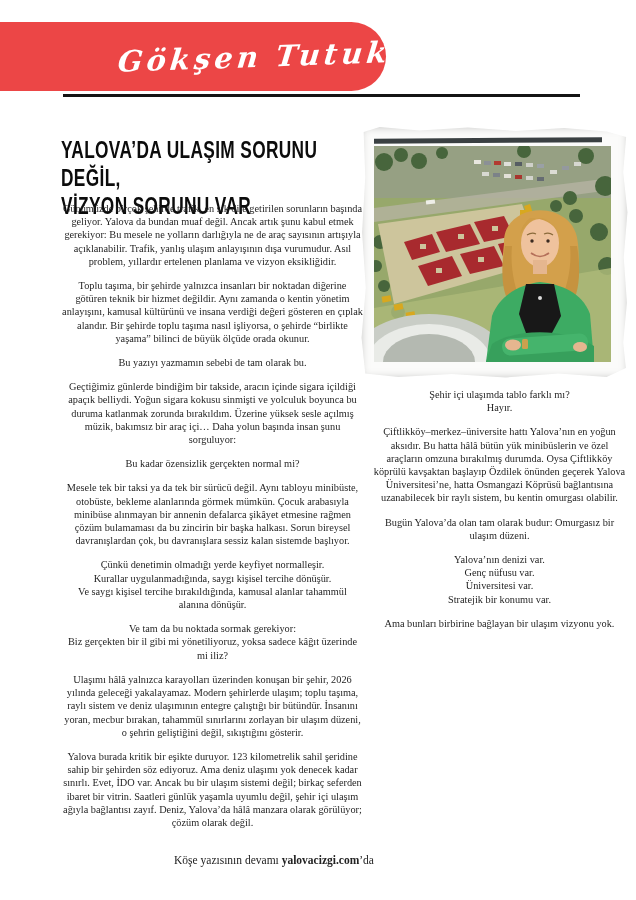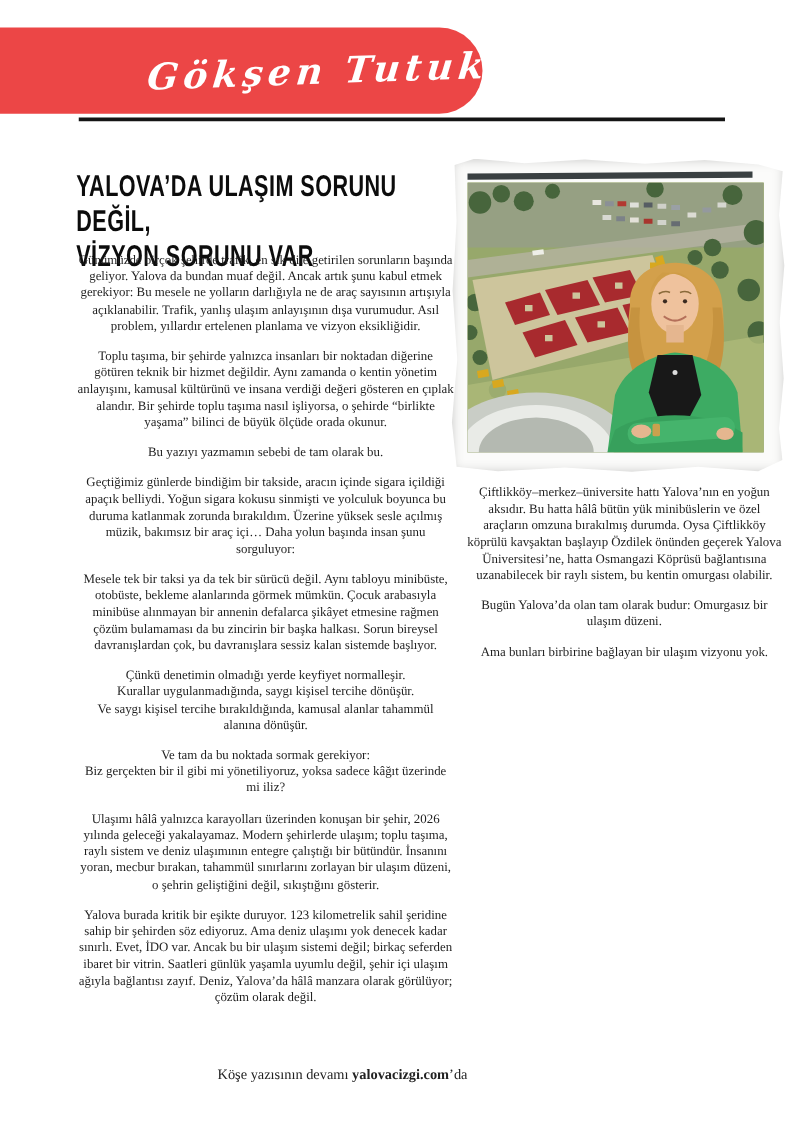--- a/index.html
+++ b/index.html
@@ -47,20 +47,21 @@
   <h1 class="title">
     <span>YALOVA’DA ULAŞIM SORUNU DEĞİL,</span>
     <span>VİZYON SORUNU VAR</span>
   </h1>
 
   <section class="col col-left">
       <p class="para">Günümüzde birçok şehirde trafik, en sık dile getirilen sorunların başında geliyor. Yalova da bundan muaf değil. Ancak artık şunu kabul etmek gerekiyor: Bu mesele ne yolların darlığıyla ne de araç sayısının artışıyla açıklanabilir. Trafik, yanlış ulaşım anlayışının dışa vurumudur. Asıl problem, yıllardır ertelenen planlama ve vizyon eksikliğidir.</p>
       <p class="para">Toplu taşıma, bir şehirde yalnızca insanları bir noktadan diğerine götüren teknik bir hizmet değildir. Aynı zamanda o kentin yönetim anlayışını, kamusal kültürünü ve insana verdiği değeri gösteren en çıplak alandır. Bir şehirde toplu taşıma nasıl işliyorsa, o şehirde “birlikte yaşama” bilinci de büyük ölçüde orada okunur.</p>
       <p class="para">Bu yazıyı yazmamın sebebi de tam olarak bu.</p>
       <p class="para">Geçtiğimiz günlerde bindiğim bir takside, aracın içinde sigara içildiği apaçık belliydi. Yoğun sigara kokusu sinmişti ve yolculuk boyunca bu duruma katlanmak zorunda bırakıldım. Üzerine yüksek sesle açılmış müzik, bakımsız bir araç içi… Daha yolun başında insan şunu sorguluyor:</p>
+      <p class="para">Bu kadar özensizlik gerçekten normal mi?</p>
       <p class="para">Mesele tek bir taksi ya da tek bir sürücü değil. Aynı tabloyu minibüste, otobüste, bekleme alanlarında görmek mümkün. Çocuk arabasıyla minibüse alınmayan bir annenin defalarca şikâyet etmesine rağmen çözüm bulamaması da bu zincirin bir başka halkası. Sorun bireysel davranışlardan çok, bu davranışlara sessiz kalan sistemde başlıyor.</p>
       <p class="para">Çünkü denetimin olmadığı yerde keyfiyet normalleşir.
 Kurallar uygulanmadığında, saygı kişisel tercihe dönüşür.
 Ve saygı kişisel tercihe bırakıldığında, kamusal alanlar tahammül alanına dönüşür.</p>
       <p class="para">Ve tam da bu noktada sormak gerekiyor:
 Biz gerçekten bir il gibi mi yönetiliyoruz, yoksa sadece kâğıt üzerinde mi iliz?</p>
       <p class="para">Ulaşımı hâlâ yalnızca karayolları üzerinden konuşan bir şehir, 2026 yılında geleceği yakalayamaz. Modern şehirlerde ulaşım; toplu taşıma, raylı sistem ve deniz ulaşımının entegre çalıştığı bir bütündür. İnsanını yoran, mecbur bırakan, tahammül sınırlarını zorlayan bir ulaşım düzeni, o şehrin geliştiğini değil, sıkıştığını gösterir.</p>
       <p class="para">Yalova burada kritik bir eşikte duruyor. 123 kilometrelik sahil şeridine sahip bir şehirden söz ediyoruz. Ama deniz ulaşımı yok denecek kadar sınırlı. Evet, İDO var. Ancak bu bir ulaşım sistemi değil; birkaç seferden ibaret bir vitrin. Saatleri günlük yaşamla uyumlu değil, şehir içi ulaşım ağıyla bağlantısı zayıf. Deniz, Yalova’da hâlâ manzara olarak görülüyor; çözüm olarak değil.</p>
     </section>
 
@@ -168,22 +169,28 @@
           <rect x="128" y="190" width="86" height="17" rx="8" fill="#45b46c" transform="rotate(-4 171 198)"></rect>
           <ellipse cx="139" cy="199" rx="8" ry="5.5" fill="#e5b68f"></ellipse>
           <rect x="148" y="193" width="6" height="10" rx="1.5" fill="#caa14e"></rect>
           <ellipse cx="206" cy="201" rx="7" ry="5" fill="#e5b68f"></ellipse>
         </g>
       </svg>
     </div>
   </aside>
 
   <section class="col col-right">
+      <p class="para">Şehir içi ulaşımda tablo farklı mı?
+Hayır.</p>
       <p class="para">Çiftlikköy–merkez–üniversite hattı Yalova’nın en yoğun aksıdır. Bu hatta hâlâ bütün yük minibüslerin ve özel araçların omzuna bırakılmış durumda. Oysa Çiftlikköy köprülü kavşaktan başlayıp Özdilek önünden geçerek Yalova Üniversitesi’ne, hatta Osmangazi Köprüsü bağlantısına uzanabilecek bir raylı sistem, bu kentin omurgası olabilir.</p>
       <p class="para">Bugün Yalova’da olan tam olarak budur: Omurgasız bir ulaşım düzeni.</p>
+      <p class="para">Yalova’nın denizi var.
+Genç nüfusu var.
+Üniversitesi var.
+Stratejik bir konumu var.</p>
       <p class="para">Ama bunları birbirine bağlayan bir ulaşım vizyonu yok.</p>
     </section>
 
   <div class="footer">
     <span>Köşe yazısının devamı </span><b>yalovacizgi.com</b><span>’da</span>
   </div>
 
 </div>
 
 </body></html>

